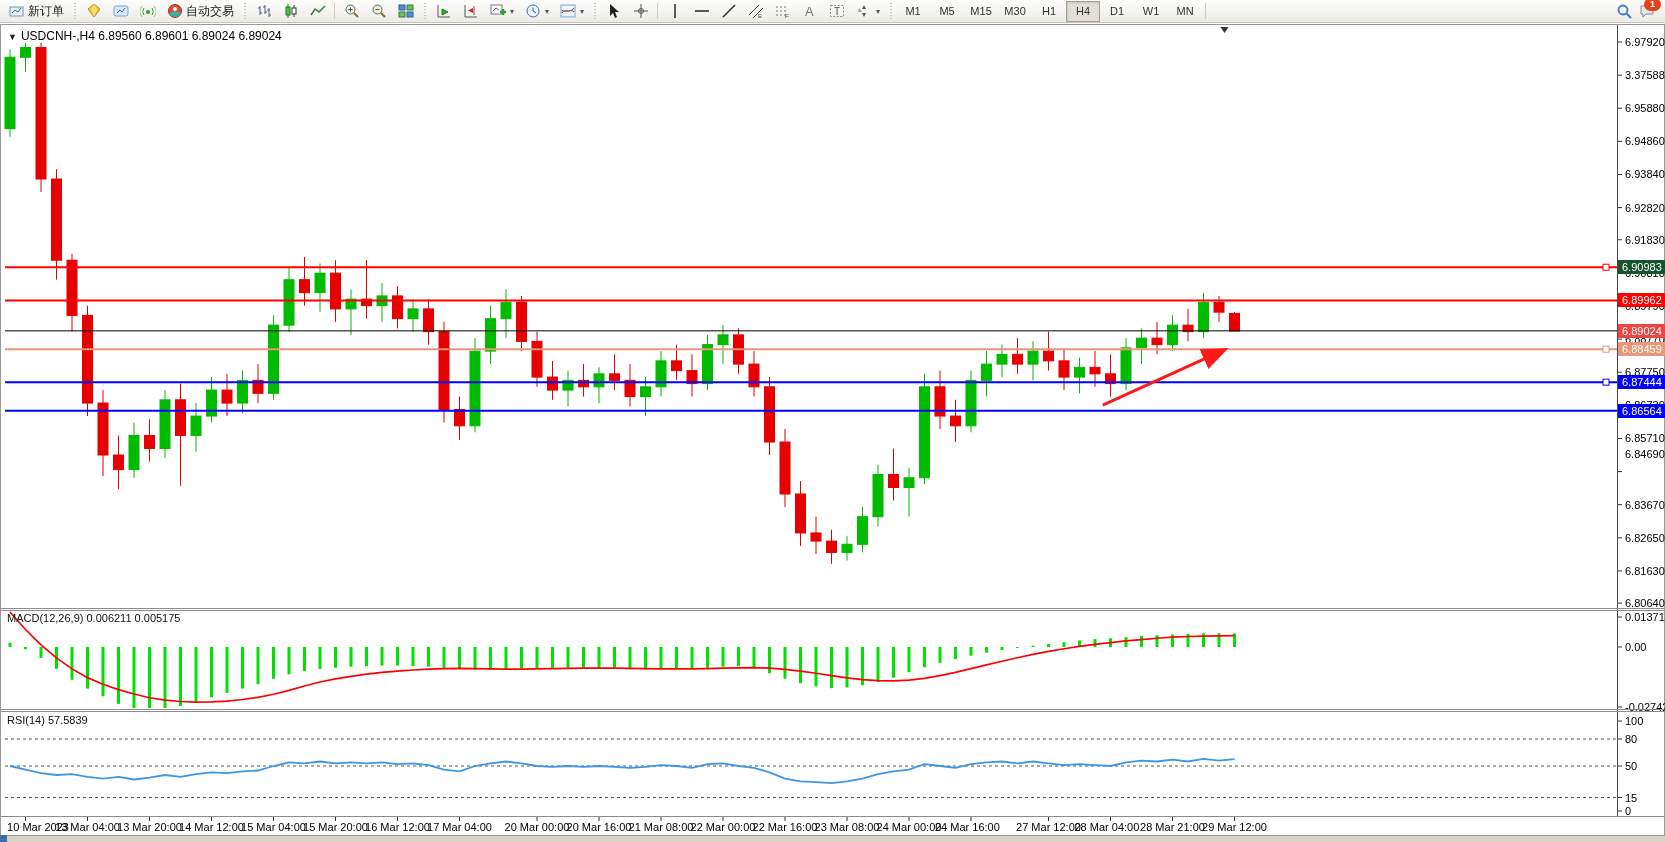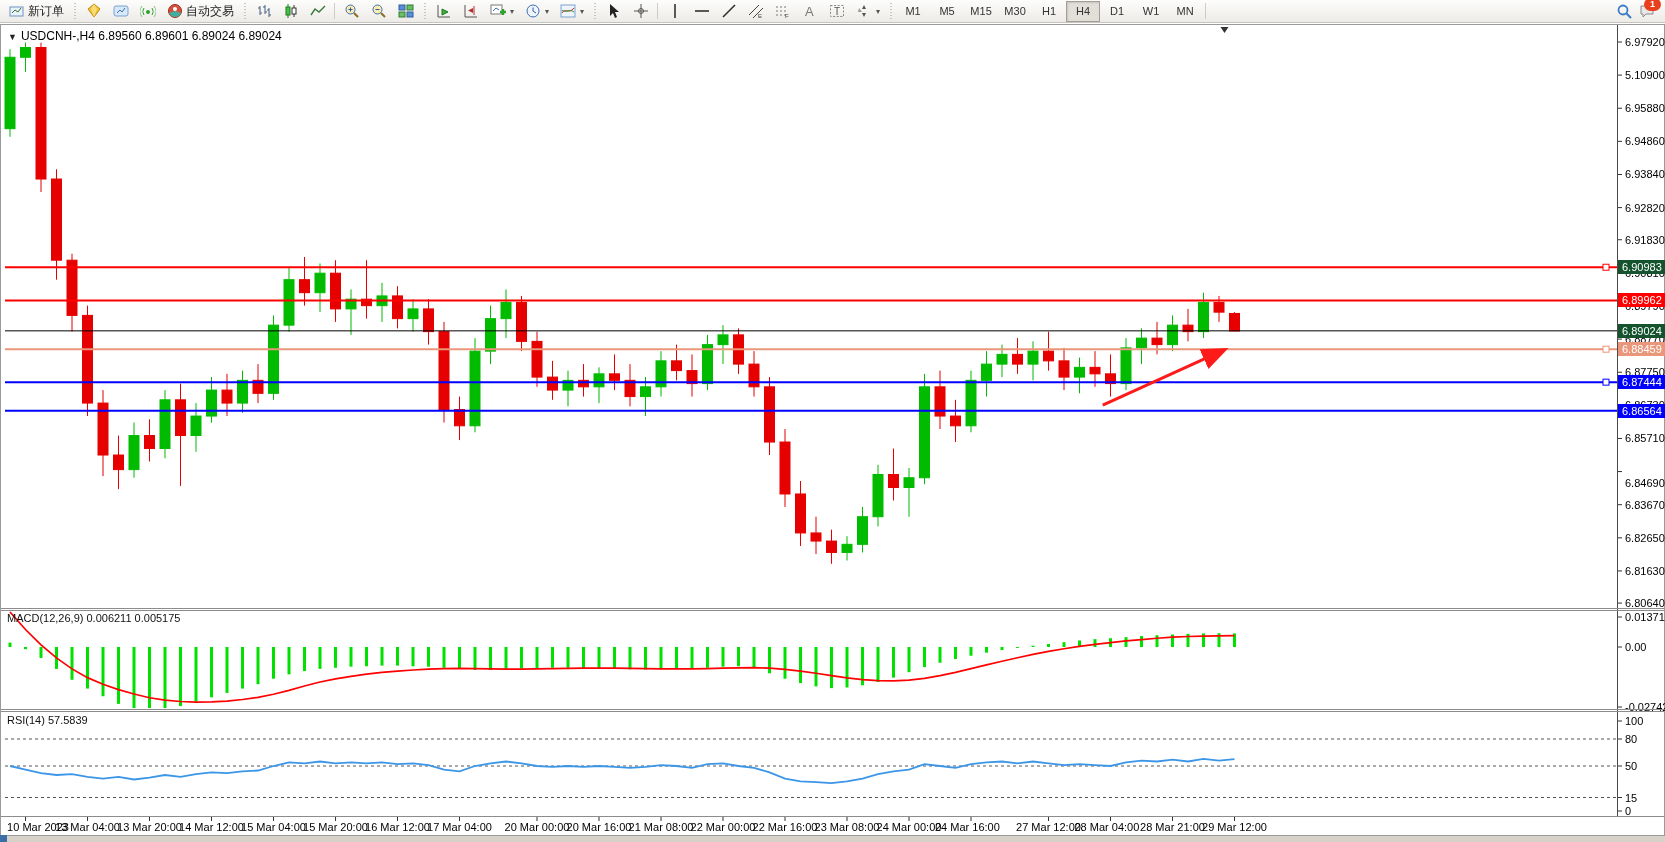--- a/index.html
+++ b/index.html
@@ -624,38 +624,38 @@
 <div class="panel-sep" style="top:709px"></div>
 <div class="panel-sep" style="top:711px"></div>
 <div class="panel-sep" style="top:816px"></div>
 
 <div class="ind-label" style="top:612px">MACD(12,26,9) 0.006211 0.005175</div>
 <div class="ind-label" style="top:714px">RSI(14) 57.5839</div>
 
 <div id="price-scale">
     <div class="price-tag" style="top: 260.244px; background: #14532d;">6.90983</div>
     <div class="price-tag" style="top: 293.396px; background: rgb(255, 0, 0);">6.89962</div>
-    <div class="price-tag" style="top: 323.853px; background: #14532d;">6.89024</div>
+    <div class="price-tag" style="top: 323.853px; background: #ef4444;">6.89024</div>
     <div class="price-tag" style="top: 342.199px; background: rgb(233, 150, 122);">6.88459</div>
     <div class="price-tag" style="top: 375.156px; background: rgb(0, 0, 255);">6.87444</div>
     <div class="price-tag" style="top: 403.729px; background: rgb(0, 0, 255);">6.86564</div>
     <div class="tick-label" style="top: 36px;">6.97920</div>
-    <div class="tick-label" style="top: 69.1194px;">5.10900</div>
+    <div class="tick-label" style="top: 69.1194px;">3.37588</div>
     <div class="tick-label" style="top: 102.239px;">6.95880</div>
     <div class="tick-label" style="top: 135.358px;">6.94860</div>
     <div class="tick-label" style="top: 168.478px;">6.93840</div>
     <div class="tick-label" style="top: 201.597px;">6.92820</div>
     <div class="tick-label" style="top: 233.742px;">6.91830</div>
     <div class="tick-label" style="top: 266.862px;">6.90810</div>
     <div class="tick-label" style="top: 299.981px;">6.89790</div>
     <div class="tick-label" style="top: 333.1px;">6.88770</div>
     <div class="tick-label" style="top: 366.22px;">6.87750</div>
     <div class="tick-label" style="top: 399.339px;">6.86730</div>
     <div class="tick-label" style="top: 432.459px;">6.85710</div>
-    <div class="tick-label" style="top: 477px;">6.84690</div>
+    <div class="tick-label" style="top: 448px;">6.84690</div>
     <div class="tick-label" style="top: 498.697px;">6.83670</div>
     <div class="tick-label" style="top: 531.817px;">6.82650</div>
     <div class="tick-label" style="top: 564.936px;">6.81630</div>
     <div class="tick-label" style="top: 597.082px;">6.80640</div>
     <div class="tick-label" style="top: 610.994px;">0.013714</div>
     <div class="tick-label" style="top: 641px;">0.00</div>
     <div class="tick-label" style="top: 701.008px;">-0.027426</div>
     <div class="tick-label" style="top: 715px;">100</div>
     <div class="tick-label" style="top: 733px;">80</div>
     <div class="tick-label" style="top: 760px;">50</div>

